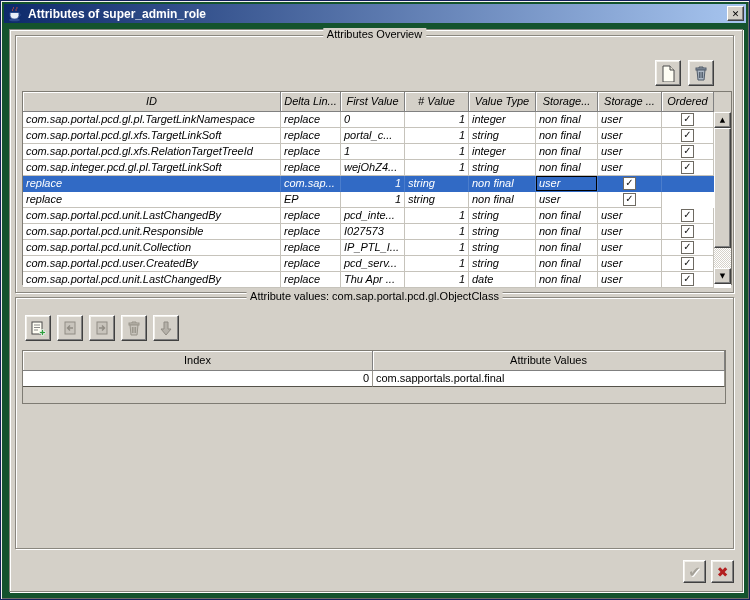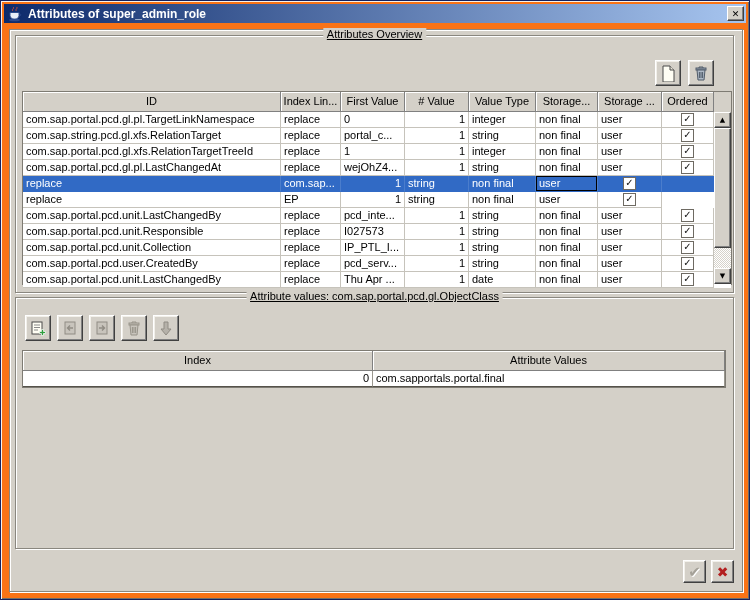--- a/index.html
+++ b/index.html
@@ -1,20 +1,20 @@
 <!DOCTYPE html>
 <html><head>
 <meta charset="utf-8">
 <style>
   * { margin:0; padding:0; box-sizing:border-box; }
   html,body { width:750px; height:600px; overflow:hidden; background:#0a246a;
               font-family:"Liberation Sans","DejaVu Sans",sans-serif; }
 
   .window { position:absolute; left:0; top:0; width:750px; height:600px;
-            background:#f97316; border:1px solid #15205c;
+            background:#14532d; border:1px solid #15205c;
             box-shadow: inset 1px 1px 0 #f5f3ee, inset -1px -1px 0 #6f6d68; }
 
   
   .titlebar { position:absolute; left:3px; top:3px; right:3px; height:19px;
               background:linear-gradient(to right,#0d2a6b,#a7c5ef);
               display:flex; align-items:center; padding:0 2px; }
   .appicon { width:16px; height:16px; margin-left:1px; flex:0 0 auto; }
   .title   { color:#fff; font-weight:bold; font-size:12px; margin-left:5px; flex:1;
              white-space:nowrap; overflow:hidden; }
   .closebtn { width:17px; height:15px; background:#d4d0c8;
@@ -24,34 +24,34 @@
               display:flex; align-items:center; justify-content:center; cursor:default;
               font-family:"DejaVu Sans",sans-serif; }
 
   
   .etched { border:1px solid #8a877f; box-shadow: inset 1px 1px 0 #fff, 1px 1px 0 #fff; }
   .panel  { position:absolute; left:8px; top:28px; width:734px; height:563px; background:#d4d0c8; }
   .groupbox { position:absolute; background:#d4d0c8; }
   .gb1 { left:5px; top:5px;   width:719px; height:258px; }
   .gb2 { left:5px; top:267px; width:719px; height:252px; }
   .legend { position:absolute; top:-8px; left:50%; transform:translateX(-50%);
-            background:#d4d0c8; padding:0 4px; font-size:11px; color:#000; white-space:nowrap;text-decoration:underline; }
+            background:#d4d0c8; padding:0 4px; font-size:11px; color:#000; white-space:nowrap; }
 
   
   .rbtn { background:#d4d0c8; border:1px solid; border-color:#fff #404040 #404040 #fff;
           box-shadow: inset -1px -1px 0 #808080, inset 1px 1px 0 #f2f0ea;
           display:flex; align-items:center; justify-content:center; cursor:default; }
   .tb1 { position:absolute; top:24px; right:19px; display:flex; gap:7px; }
   .tb2 { position:absolute; top:17px; left:9px;  display:flex; gap:6px; }
   .tb1 .rbtn, .tb2 .rbtn { width:26px; height:26px; }
 
   
   .tablewrap { position:absolute; background:#d4d0c8; border:1px solid #7e7b73; }
-  .t1wrap { left:6px; top:55px; width:710px; height:194px; }
-  .t2wrap { left:6px; top:52px; width:704px; height:38px; }
+  .t1wrap { left:6px; top:55px; width:710px; height:194px;font-style:italic; }
+  .t2wrap { left:6px; top:52px; width:704px; height:54px; }
 
   .t1row { display:grid; grid-template-columns:258px 60px 64px 64px 67px 62px 64px 52px;
            height:16px; background:#fff; }
   .t2row { display:grid; grid-template-columns:350px 352px; height:16px; background:#fff; }
   .hdr   { height:20px !important; background:#d4d0c8; }
 
   .th { font-size:11px; text-align:center; padding-top:3px; color:#000;
         background:#d4d0c8; border-right:1px solid #808080; border-bottom:1px solid #808080;
         box-shadow: inset 1px 1px 0 #fff; overflow:hidden; white-space:nowrap; }
   .cell { font-size:11px; line-height:15px; padding:0 3px; color:#000;
@@ -132,21 +132,21 @@
             <path d="M5 6h8l-1 10H6z" fill="#aeb9c6" stroke="#4f5a68"></path>
             <path d="M7.4 8v6 M9 8v6 M10.6 8v6" stroke="#4f5a68" fill="none"></path>
           </svg>
         </div>
       </div>
 
       <div class="tablewrap t1wrap">
         <div id="t1">
             <div class="t1row hdr">
               <div class="th">ID</div>
-              <div class="th">Index Lin...</div>
+              <div class="th">Delta Lin...</div>
               <div class="th">First Value</div>
               <div class="th"># Value</div>
               <div class="th">Value Type</div>
               <div class="th">Storage...</div>
               <div class="th">Storage ...</div>
               <div class="th">Ordered</div>
             </div>
             <div class="t1row">
               <div class="cell">com.sap.portal.pcd.gl.pl.TargetLinkNamespace</div>
               <div class="cell">replace</div>
@@ -155,21 +155,21 @@
               <div class="cell">integer</div>
               <div class="cell">non final</div>
               <div class="cell">user</div>
               <div class="cell cbcell">
                 <div class="cb">
                   <div class="tick">✓</div>
                 </div>
               </div>
             </div>
             <div class="t1row">
-              <div class="cell">com.sap.string.pcd.gl.xfs.RelationTarget</div>
+              <div class="cell">com.sap.portal.pcd.gl.xfs.TargetLinkSoft</div>
               <div class="cell">replace</div>
               <div class="cell">portal_c...</div>
               <div class="cell num">1</div>
               <div class="cell">string</div>
               <div class="cell">non final</div>
               <div class="cell">user</div>
               <div class="cell cbcell">
                 <div class="cb">
                   <div class="tick">✓</div>
                 </div>
@@ -183,21 +183,21 @@
               <div class="cell">integer</div>
               <div class="cell">non final</div>
               <div class="cell">user</div>
               <div class="cell cbcell">
                 <div class="cb">
                   <div class="tick">✓</div>
                 </div>
               </div>
             </div>
             <div class="t1row">
-              <div class="cell">com.sap.portal.pcd.gl.pl.LastChangedAt</div>
+              <div class="cell">com.sap.integer.pcd.gl.pl.TargetLinkSoft</div>
               <div class="cell">replace</div>
               <div class="cell">wejOhZ4...</div>
               <div class="cell num">1</div>
               <div class="cell">string</div>
               <div class="cell">non final</div>
               <div class="cell">user</div>
               <div class="cell cbcell">
                 <div class="cb">
                   <div class="tick">✓</div>
                 </div>

